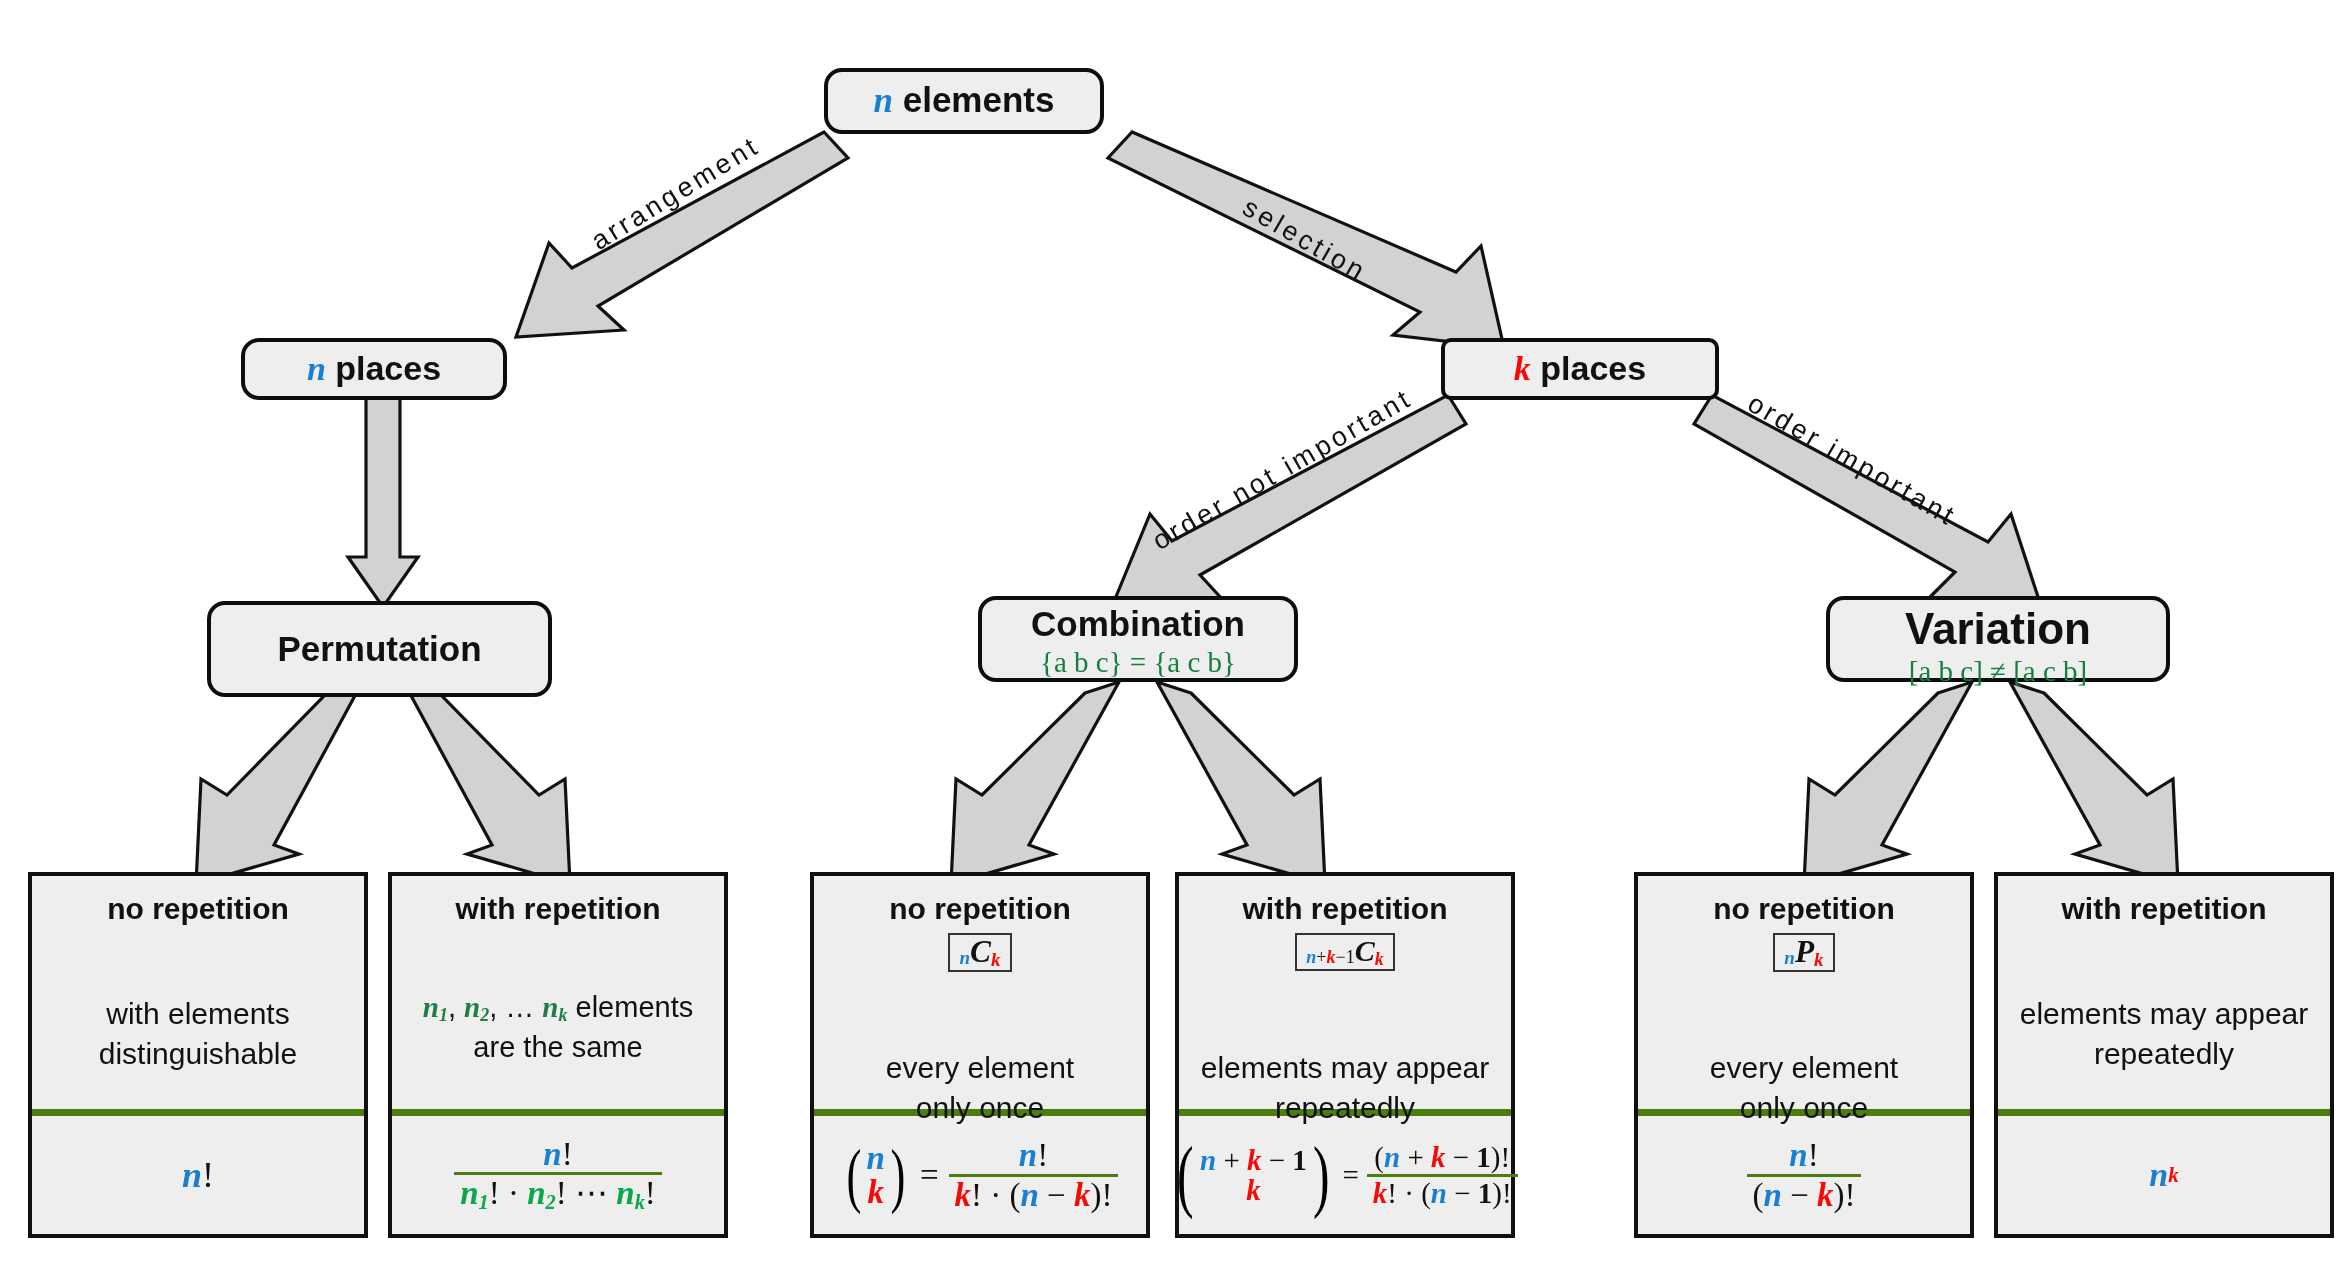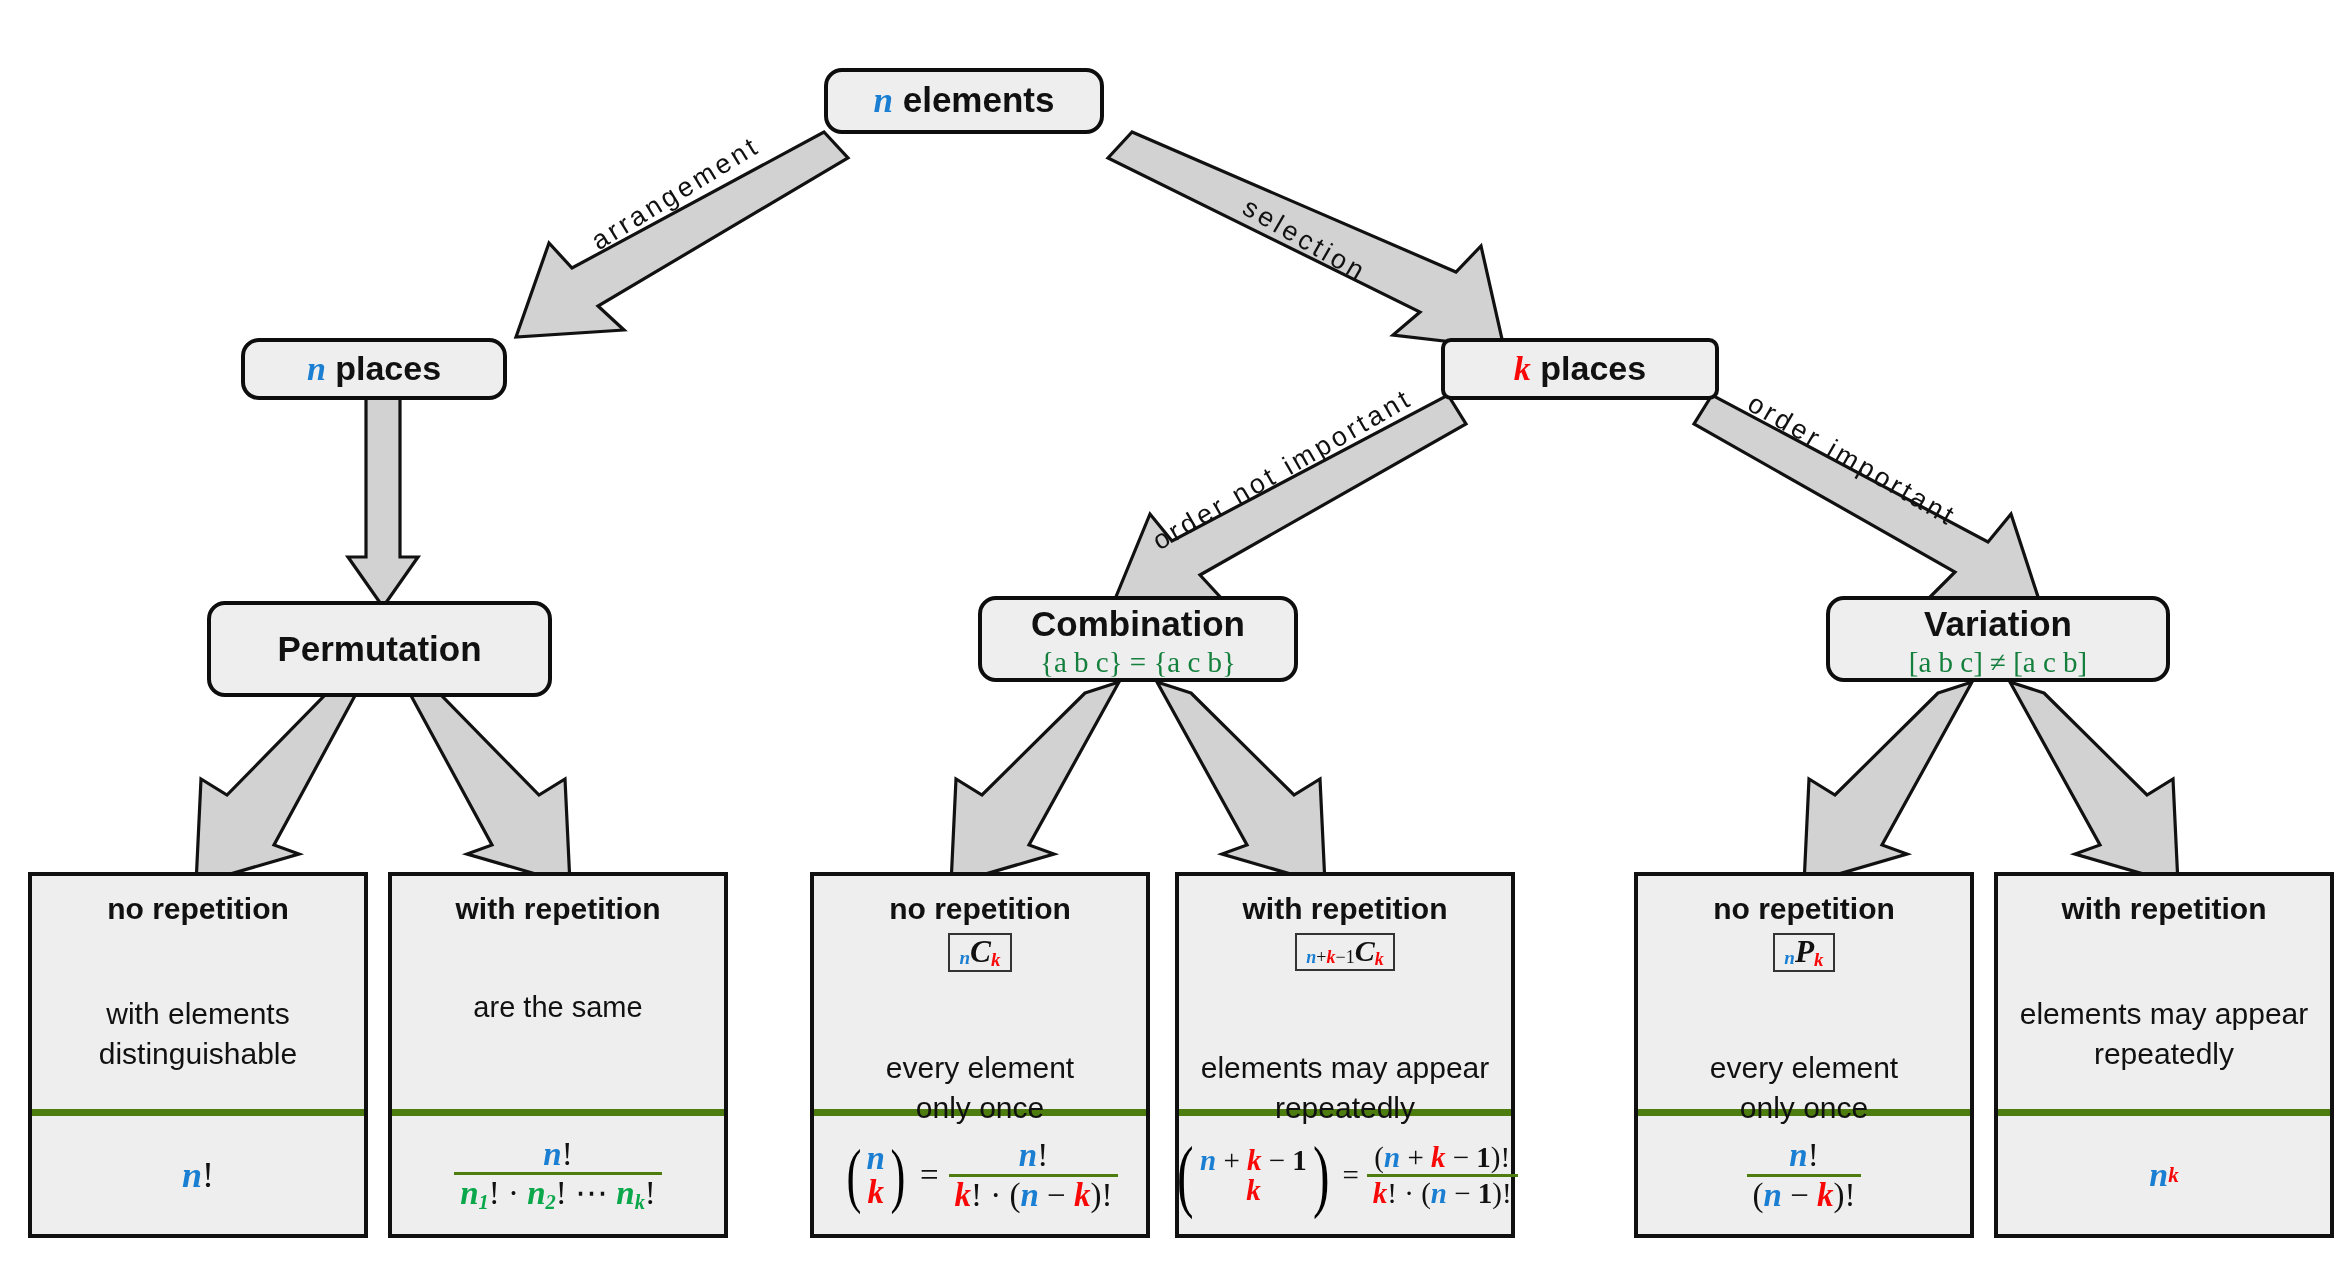--- a/index.html
+++ b/index.html
@@ -144,21 +144,21 @@
   <div class="node" style="left:207px;top:601px;width:345px;height:96px;">
     <div class="title" style="font-size:35px;">Permutation</div>
   </div>
 
   <div class="node" style="left:978px;top:596px;width:320px;height:86px;justify-content:flex-start;padding-top:6px;">
     <div class="title" style="font-size:35px;">Combination</div>
     <div class="sub" style="font-size:29px;">{a b c} = {a c b}</div>
   </div>
 
   <div class="node" style="left:1826px;top:596px;width:344px;height:86px;justify-content:flex-start;padding-top:6px;">
-    <div class="title" style="font-size:35px;">Variation</div>
+    <div class="title" style="font-size:44px;">Variation</div>
     <div class="sub" style="font-size:29px;">[a b c] ≠ [a c b]</div>
   </div>
 
   <div class="card" style="left:28px;top:872px;width:340px;height:366px;">
     <div class="top">
       <div class="head">no repetition</div>
       <div class="desc" style="top:118px;">
         <div>with elements</div>
         <div>distinguishable</div>
       </div>
@@ -166,20 +166,23 @@
     <div class="bottom" style="height:118px;font-size:36px;">
       <span class="mi blue">n</span>
         <span class="mup blk">!</span>
     </div>
   </div>
 
   <div class="card" style="left:388px;top:872px;width:340px;height:366px;">
     <div class="top">
       <div class="head">with repetition</div>
       <div class="desc" style="top:112px;font-size:29px;">
+        <div>
+          <span class="mi greend">n<sub class="s">1</sub></span><span class="blk">,&nbsp;</span><span class="mi greend">n<sub class="s">2</sub></span><span class="blk">,&nbsp;…&nbsp;</span><span class="mi greend">n<sub class="s">k</sub></span><span class="blk">&nbsp;elements</span>
+        </div>
         <div>are the same</div>
       </div>
     </div>
     <div class="bottom" style="height:118px;font-size:33px;">
       <span class="frac">
         <span class="num"><span class="mi blue">n</span><span class="mup blk">!</span></span>
         <span class="den"><span class="mi green">n<sub class="s">1</sub></span><span class="mup blk">!</span><span class="mup blk">&nbsp;·&nbsp;</span><span class="mi green">n<sub class="s">2</sub></span><span class="mup blk">!</span><span class="mup blk">&nbsp;⋯&nbsp;</span><span class="mi green">n<sub class="s">k</sub></span><span class="mup blk">!</span></span>
       </span>
     </div>
   </div>

